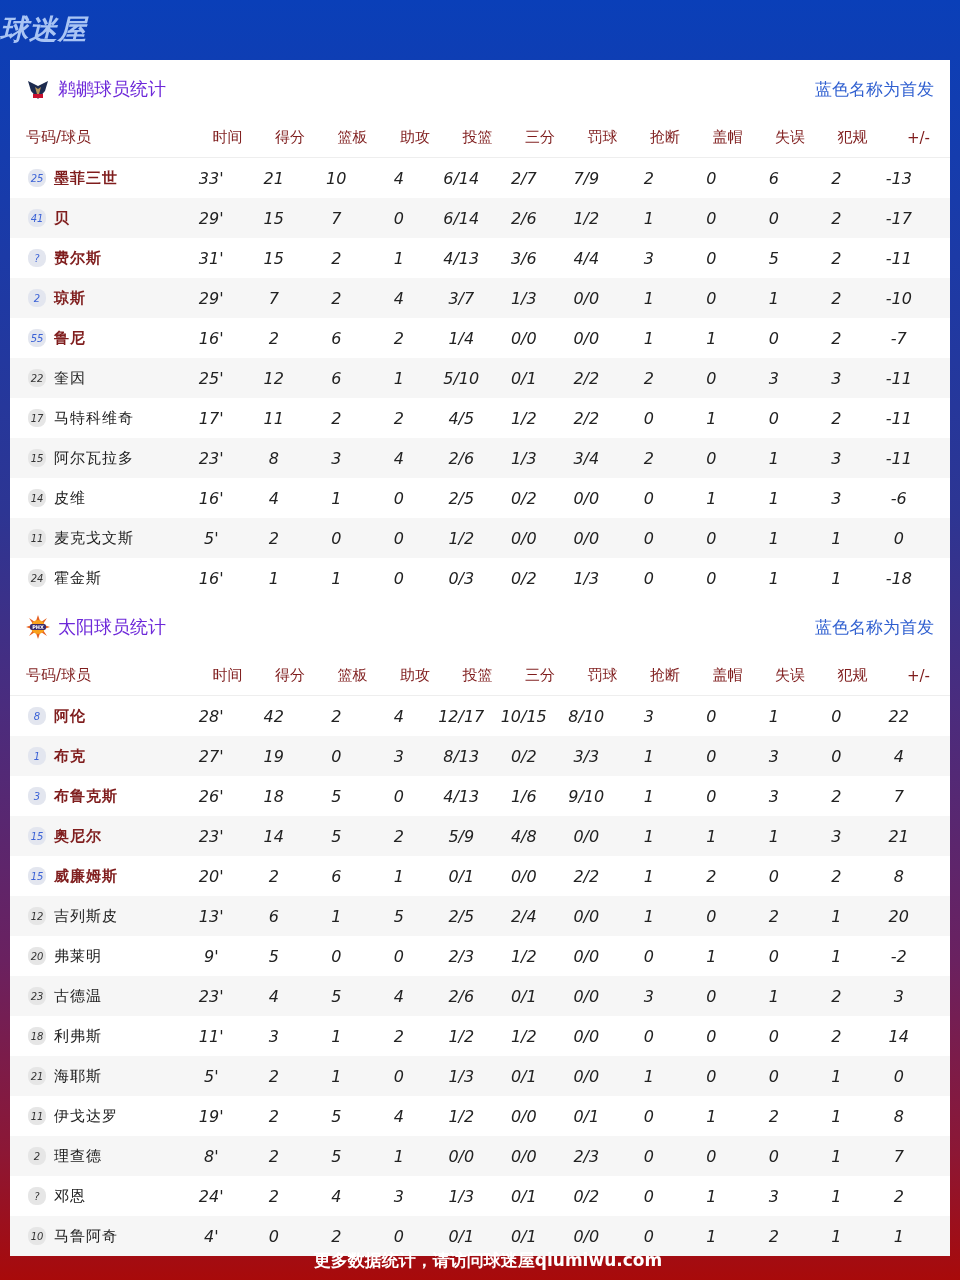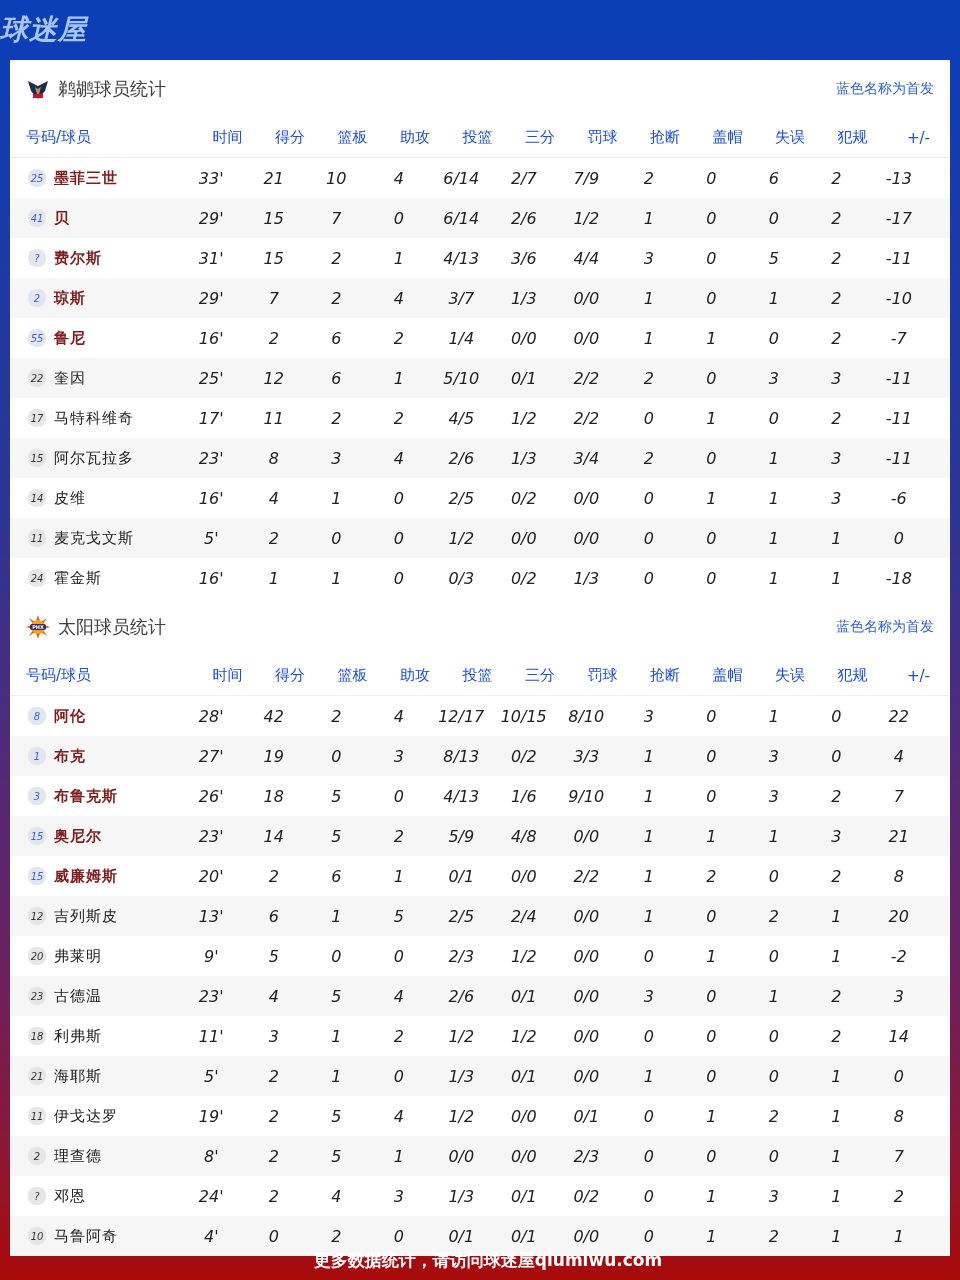--- a/index.html
+++ b/index.html
@@ -26,31 +26,31 @@
   }
   .section-head {
     height: 58px;
     display: flex; align-items: center; justify-content: space-between;
     padding: 0 16px 0 16px;
   }
   .team-title { display: flex; align-items: center; gap: 8px; }
   .team-logo {
     width: 24px; height: 24px; display: inline-flex; align-items: center; justify-content: center;
   }
-  .team-name { font-size: 18px; color: #404040; font-weight: 500; }
-  .starter-note { font-size: 14px; color: #2f5fd0; }
+  .team-name { font-size: 18px; color: #6d28d9; font-weight: 500; }
+  .starter-note { font-size: 17px; color: #2f5fd0; }
   .col-head, .row {
     display: grid;
     grid-template-columns: 170px repeat(12, 62.5px);
     align-items: center;
   }
   .col-head {
     height: 40px;
     border-bottom: 1px solid #eeeeee;
-    color: #1d4ed8; font-size: 15px;
+    color: #7f1d1d; font-size: 15px;
   }
   .col-head span { text-align: right; }
   .col-head span:first-child { text-align: left; padding-left: 16px; }
   .row { height: 40px; font-size: 16px; color: #222; }
   .row:nth-child(even) { background: #f6f6f6; }
   .row .stat { text-align: center; font-style: italic; }
   .player { display: flex; align-items: center; padding-left: 18px; gap: 8px; }
   .jersey {
     width: 18px; height: 18px; background: #e6e6e6; border-radius: 8px;
     font-size: 10px; color: #333; display: inline-flex; align-items: center; justify-content: center;

